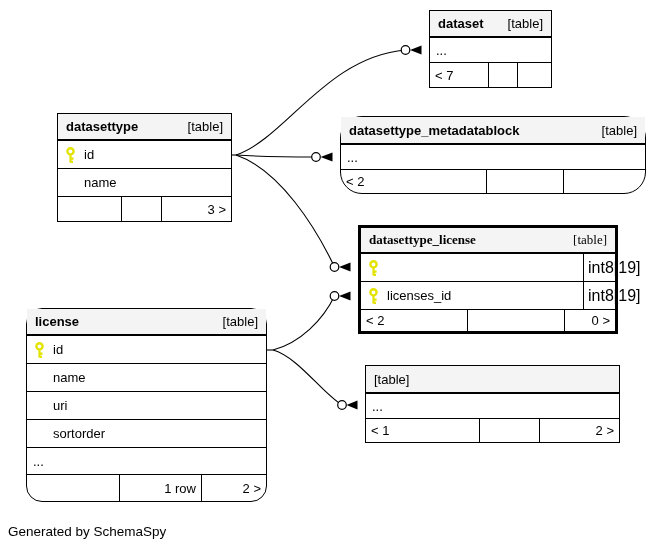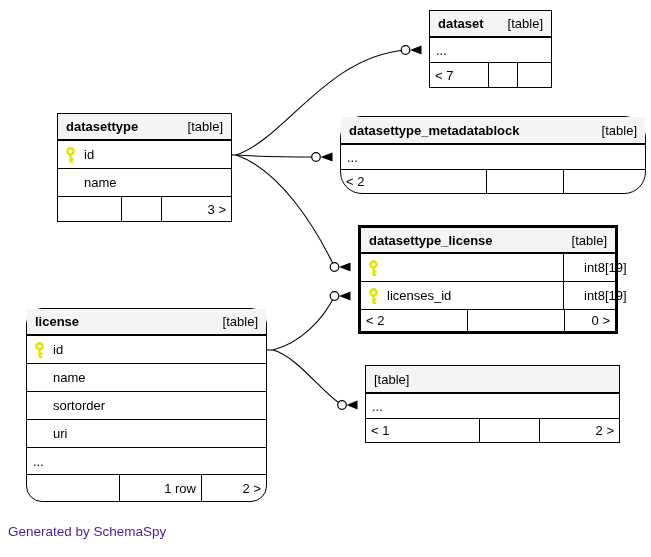--- a/index.html
+++ b/index.html
@@ -37,21 +37,21 @@
     border-bottom: 1px solid #000;
     position: relative; flex: 0 0 auto;
   }
   .cname { font-size: 13px; padding-left: 26px; white-space: nowrap; }
   .row.ellipsis .cname { padding-left: 6px; }
   .key { position: absolute; left: 7px; top: 50%; transform: translateY(-50%); line-height: 0; }
   .ctype {
     margin-left: auto; align-self: stretch;
     display: flex; align-items: center;
     border-left: 1px solid #000;
-    width: 52px; padding-left: 20px; font-size: 13px;
+    width: 32px; padding-left: 4px; font-size: 16px;
   }
 
   .ft { display: flex; flex: 1 1 auto; align-items: stretch; }
   .fc {
     display: flex; align-items: center;
     border-right: 1px solid #000;
     padding: 0 5px; font-size: 13px; white-space: nowrap;
   }
   .fc.right { justify-content: flex-end; }
   .fc:last-child { border-right: 0; flex: 1; }
@@ -63,35 +63,35 @@
 
   #t-datasettype { left: 50px; top: 113px; width: 175px; height: 109px; text-align: right; }
   #t-datasettype .hd { height: 27px; }
   #t-datasettype .row { height: 28px; }
 
   #t-metadatablock { left: 333px; top: 116px; width: 306px; height: 78px; border-radius: 22px; }
   #t-metadatablock .hd { height: 28px; }
   #t-metadatablock .row { height: 25px; }
 
   #t-dtl { left: 351px; top: 225px; width: 260px; height: 109px; }
-  #t-dtl .hd { height: 26px; }
+  #t-dtl .hd { height: 26px; font-family: Liberation Serif, serif; }
   #t-dtl .row { height: 28px; }
 
   #t-license { left: 19px; top: 308px; width: 241px; height: 194px; border-radius: 16px; }
   #t-license .hd { height: 27px; }
   #t-license .row { height: 28px; }
   #t-license .row.ellipsis { height: 27px; }
 
   #t-terms { left: 358px; top: 365px; width: 255px; height: 78px; }
   #t-terms .hd { height: 28px; }
   #t-terms .row { height: 25px; }
 
   .credit {
     position: absolute; left: 8px; top: 524px; z-index: 2;
-    font-size: 13.5px; color: #4c1d95;
+    font-size: 13.5px; color: #000000;
   }
 </style>
 </head>
 <body>
 
 <svg id="connectors" width="651" height="557" viewBox="0 0 651 557">
   <g fill="none" stroke="#000" stroke-width="1.1">
     <path d="M222,155 H236"></path>
     <path d="M236,155 C286,138 326,57 405.5,50"></path>
     <path d="M236,155 C266,157 292,157 316,157"></path>
@@ -212,24 +212,24 @@
           <circle cx="5.5" cy="4.8" r="3.1" fill="none" stroke="#e3e300" stroke-width="2.4"></circle>
           <path d="M5.5 7.9 L5.5 16 M5.5 12.1 L8.6 12.1 M5.5 15.3 L8 15.3" stroke="#e3e300" stroke-width="2.2" fill="none"></path>
         </svg>
     </span>
     <span class="cname">id</span>
   </div>
   <div class="row">
     <span class="cname">name</span>
   </div>
   <div class="row">
+    <span class="cname">uri</span>
+  </div>
+  <div class="row">
     <span class="cname">sortorder</span>
-  </div>
-  <div class="row">
-    <span class="cname">uri</span>
   </div>
   <div class="row ellipsis">
     <span class="cname">...</span>
   </div>
   <div class="ft">
     <span class="fc" style="width:93px"></span>
     <span class="fc right" style="width:82px">1 row</span>
     <span class="fc right">2 &gt;</span>
   </div>
 </div>

